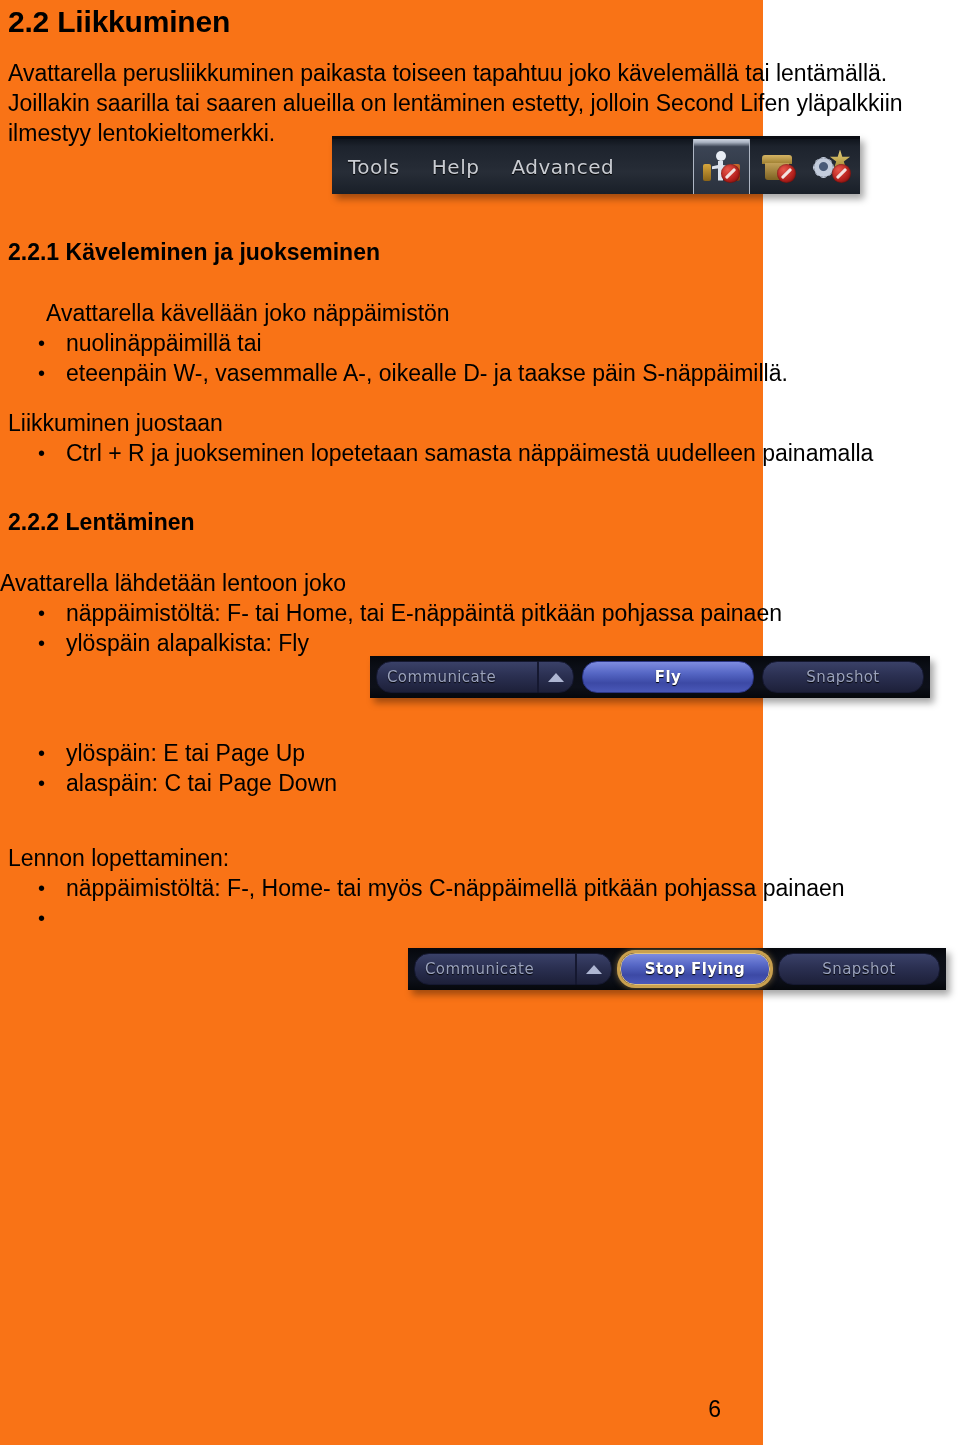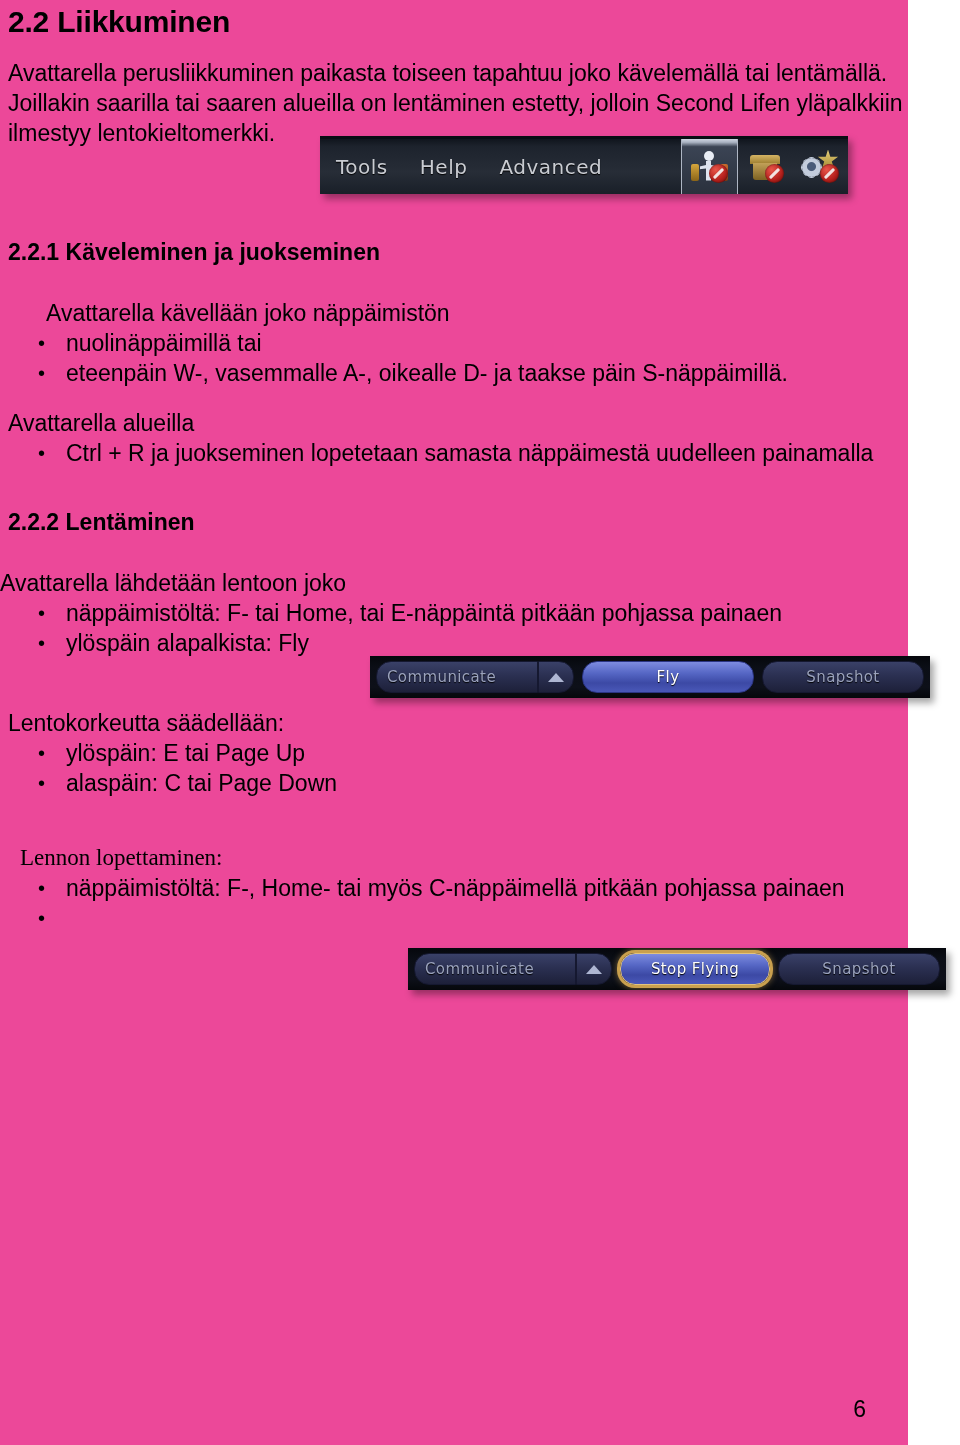--- a/index.html
+++ b/index.html
@@ -11,23 +11,23 @@
     width: 960px;
     height: 1445px;
     position: relative;
     font-family: "Liberation Sans", sans-serif;
     color: #000000;
     overflow: hidden;
   }
 
   .page {
     position: relative;
-    width: 908px;
+    width: 763px;
     height: 1445px;
-    background: #ec4899;
+    background: #f97316;
   }
 
   
   .h2 {
     position: absolute;
     font-size: 30px;
     font-weight: bold;
     letter-spacing: -0.2px;
     line-height: 34px;
     white-space: nowrap;
@@ -231,39 +231,39 @@
     width: 0; height: 0;
     border-left: 8px solid transparent;
     border-right: 8px solid transparent;
     border-bottom: 9px solid #aeb6d2;
   }
   .sl-btn.primary {
     flex: 1 1 auto;
     background: linear-gradient(180deg,#7d8ce0 0%, #5566c4 38%, #3c49a5 70%, #4a58b8 100%);
     border: 1px solid #2b3584;
     color: #ffffff;
-    font-weight: normal;
+    font-weight: bold;
     margin-right: 8px;
   }
   .sl-btn.primary.focused {
     box-shadow: 0 0 0 3px #c9a04e, 0 0 6px 3px rgba(214,168,80,0.55);
     border: 1px solid #e2c37d;
   }
   .sl-btn.snapshot { width: 160px; justify-content: center; }
 </style>
 </head>
 <body>
 
 <div class="page">
 
   <div class="h2" style="left:8px; top:5px;">2.2 Liikkuminen</div>
 
   <div class="para wrap" style="left:8px; top:58px; width:930px;">Avattarella perusliikkuminen paikasta toiseen tapahtuu joko kävelemällä tai lentämällä. Joillakin saarilla tai saaren alueilla on lentäminen estetty, jolloin Second Lifen yläpalkkiin ilmestyy lentokieltomerkki.</div>
 
-  <div class="sl-menubar" style="left:320px; top:136px; width:528px; height:58px;">
+  <div class="sl-menubar" style="left:332px; top:136px; width:528px; height:58px;">
     <span class="menu-item">Tools</span>
     <span class="menu-item">Help</span>
     <span class="menu-item">Advanced</span>
     <span class="menu-spacer"></span>
 
     <span class="status-icons">
       <span class="status-cell sel">
         <span class="icon-glyph g-avatar">
           <span class="pillar-l"></span>
             <span class="pillar-r"></span>
@@ -297,21 +297,21 @@
     <li>
       <span class="bdot">•</span>
       <span>nuolinäppäimillä tai</span>
     </li>
     <li>
       <span class="bdot">•</span>
       <span>eteenpäin W-, vasemmalle A-, oikealle D- ja taakse päin S-näppäimillä.</span>
     </li>
   </ul>
 
-  <div class="para" style="left:8px; top:408px;">Avattarella alueilla</div>
+  <div class="para" style="left:8px; top:408px;">Liikkuminen juostaan</div>
 
   <ul class="bullet-list" style="left:28px; top:438px;">
     <li>
       <span class="bdot">•</span>
       <span>Ctrl + R ja juokseminen lopetetaan samasta näppäimestä uudelleen painamalla</span>
     </li>
   </ul>
 
   <div class="h3" style="left:8px; top:508px;">2.2.2 Lentäminen</div>
 
@@ -330,34 +330,33 @@
 
   <div class="sl-bottombar" style="left:370px; top:656px; width:560px; height:42px;">
     <span class="sl-btn dim communicate">Communicate</span>
     <span class="sl-btn dim arrow-tab">
       <span class="caret"></span>
     </span>
     <span class="sl-btn primary">Fly</span>
     <span class="sl-btn dim snapshot">Snapshot</span>
   </div>
 
-  <div class="para" style="left:8px; top:708px;">Lentokorkeutta säädellään:</div>
 
   <ul class="bullet-list" style="left:28px; top:738px;">
     <li>
       <span class="bdot">•</span>
       <span>ylöspäin: E tai Page Up</span>
     </li>
     <li>
       <span class="bdot">•</span>
       <span>alaspäin: C tai Page Down</span>
     </li>
   </ul>
 
-  <div class="para" style="left:20px; top:843px;font-family:Liberation Serif, serif;">Lennon lopettaminen:</div>
+  <div class="para" style="left:8px; top:843px;">Lennon lopettaminen:</div>
 
   <ul class="bullet-list" style="left:28px; top:873px;">
     <li>
       <span class="bdot">•</span>
       <span>näppäimistöltä: F-, Home- tai myös C-näppäimellä pitkään pohjassa painaen</span>
     </li>
     <li>
       <span class="bdot">•</span>
     </li>
   </ul>

